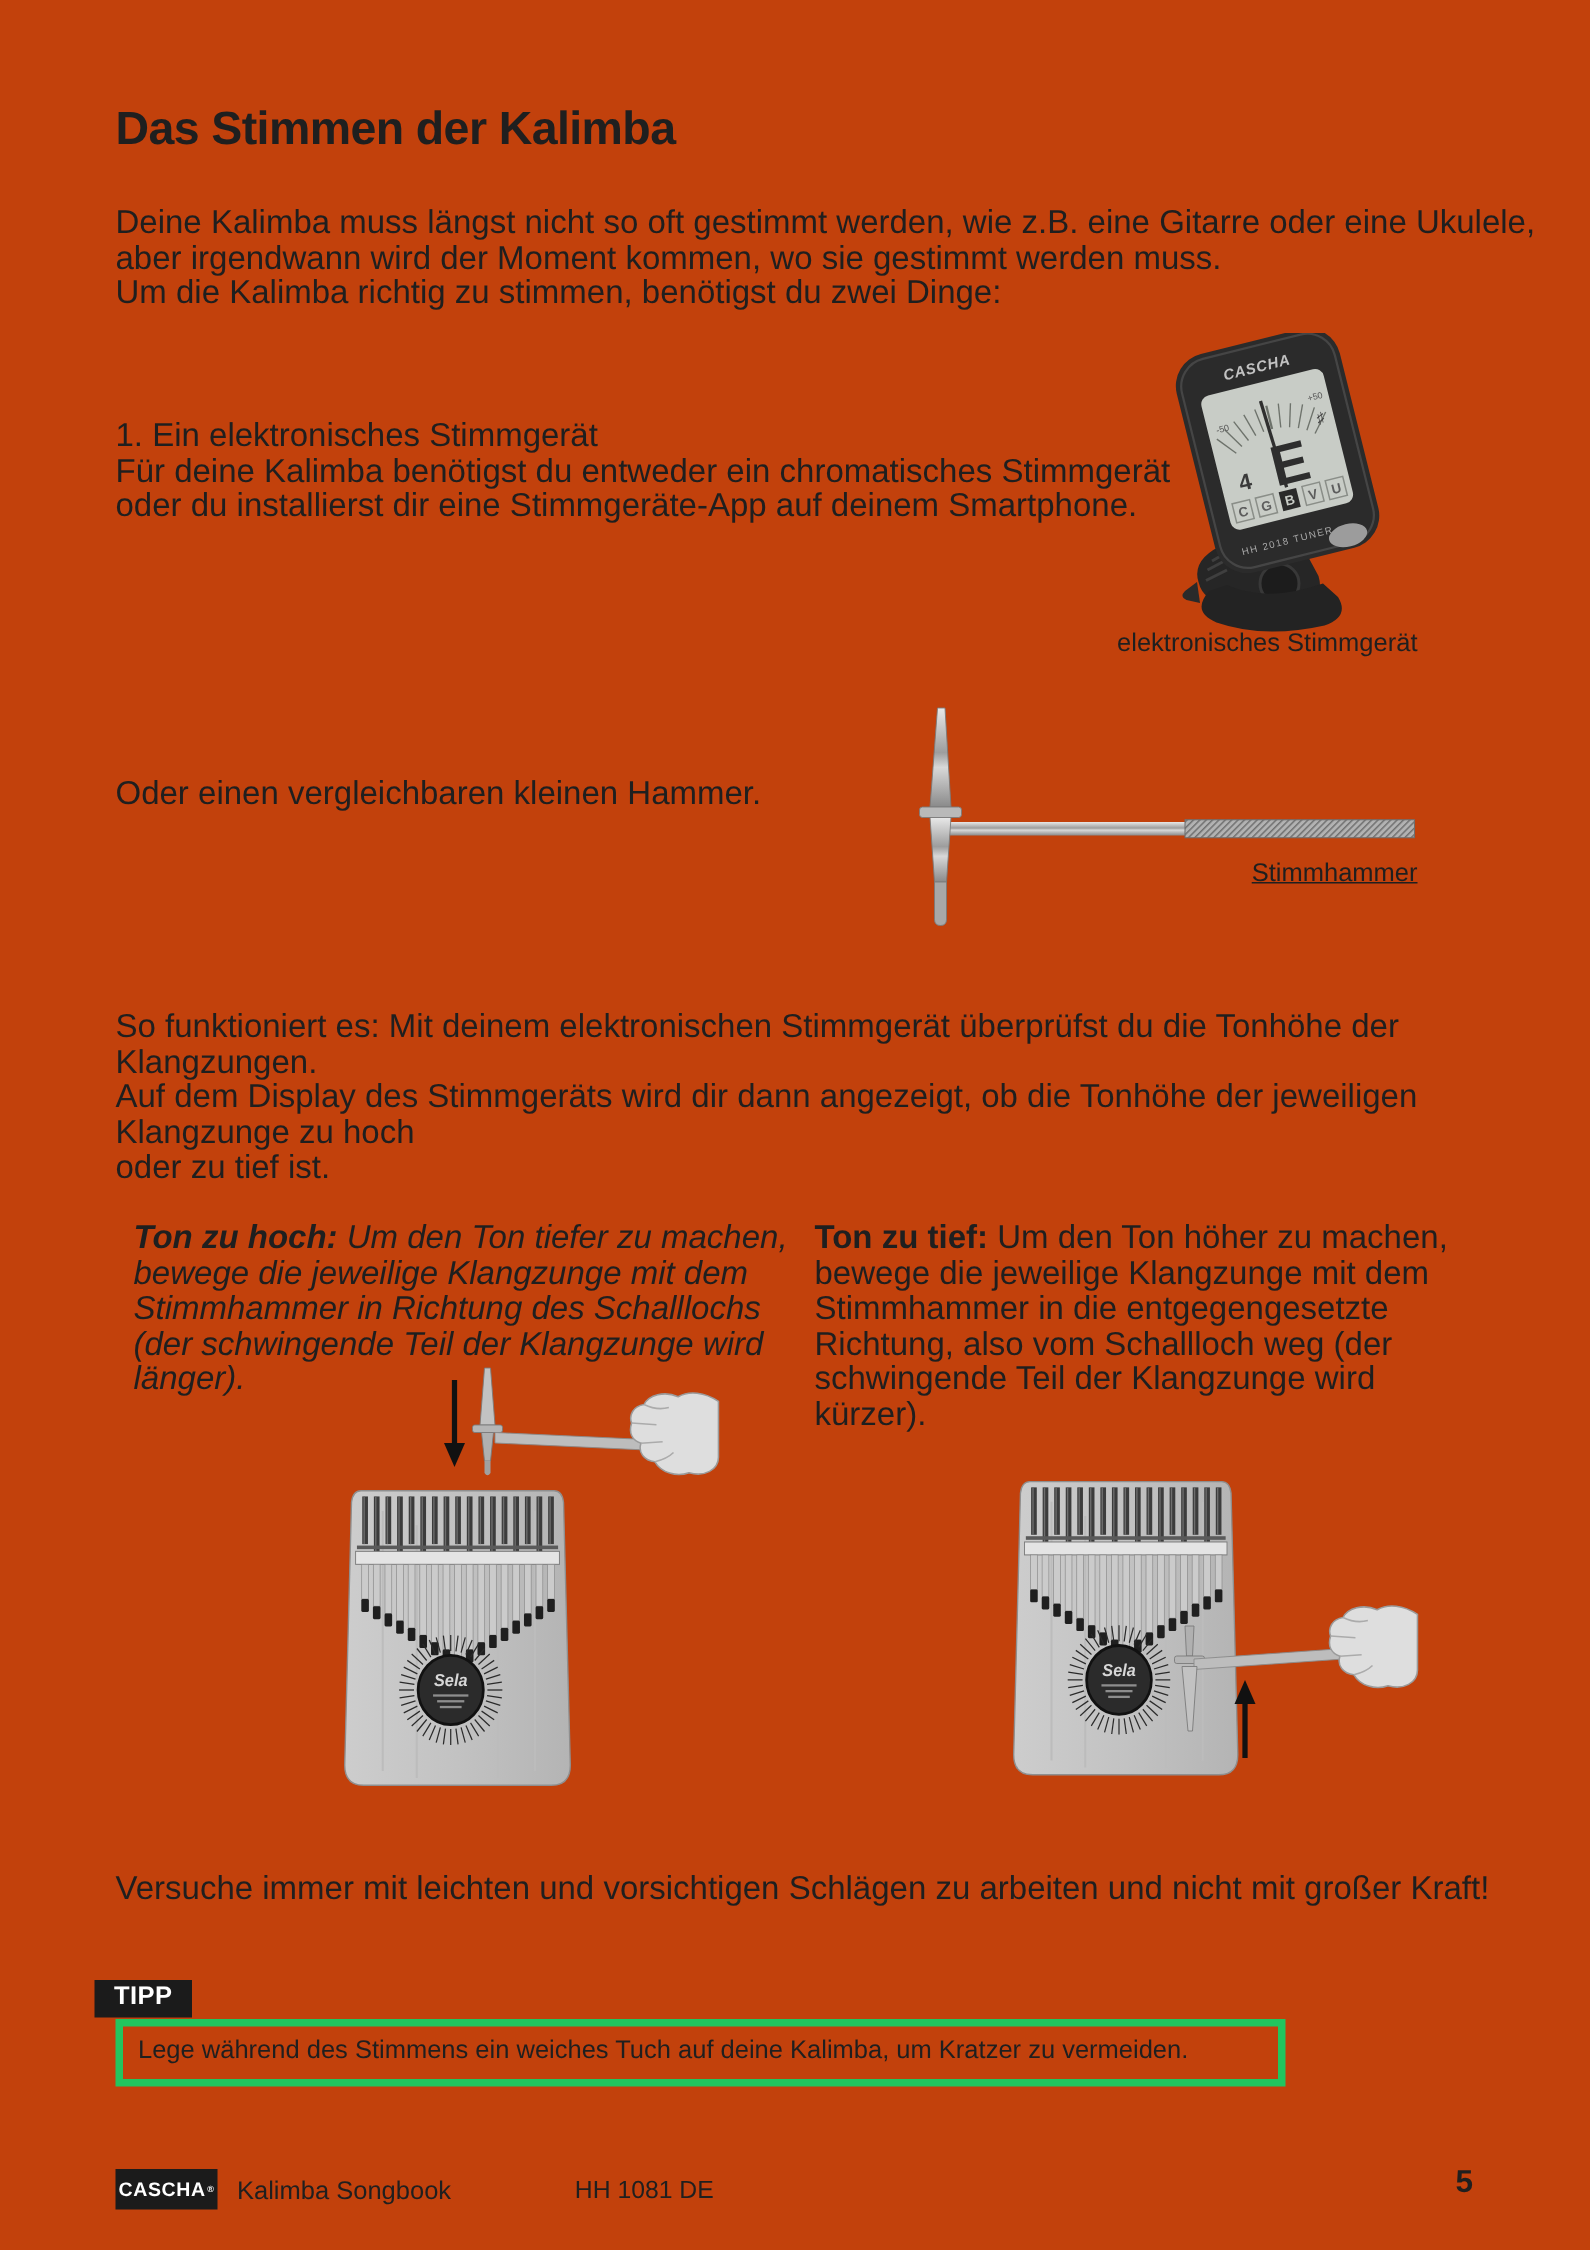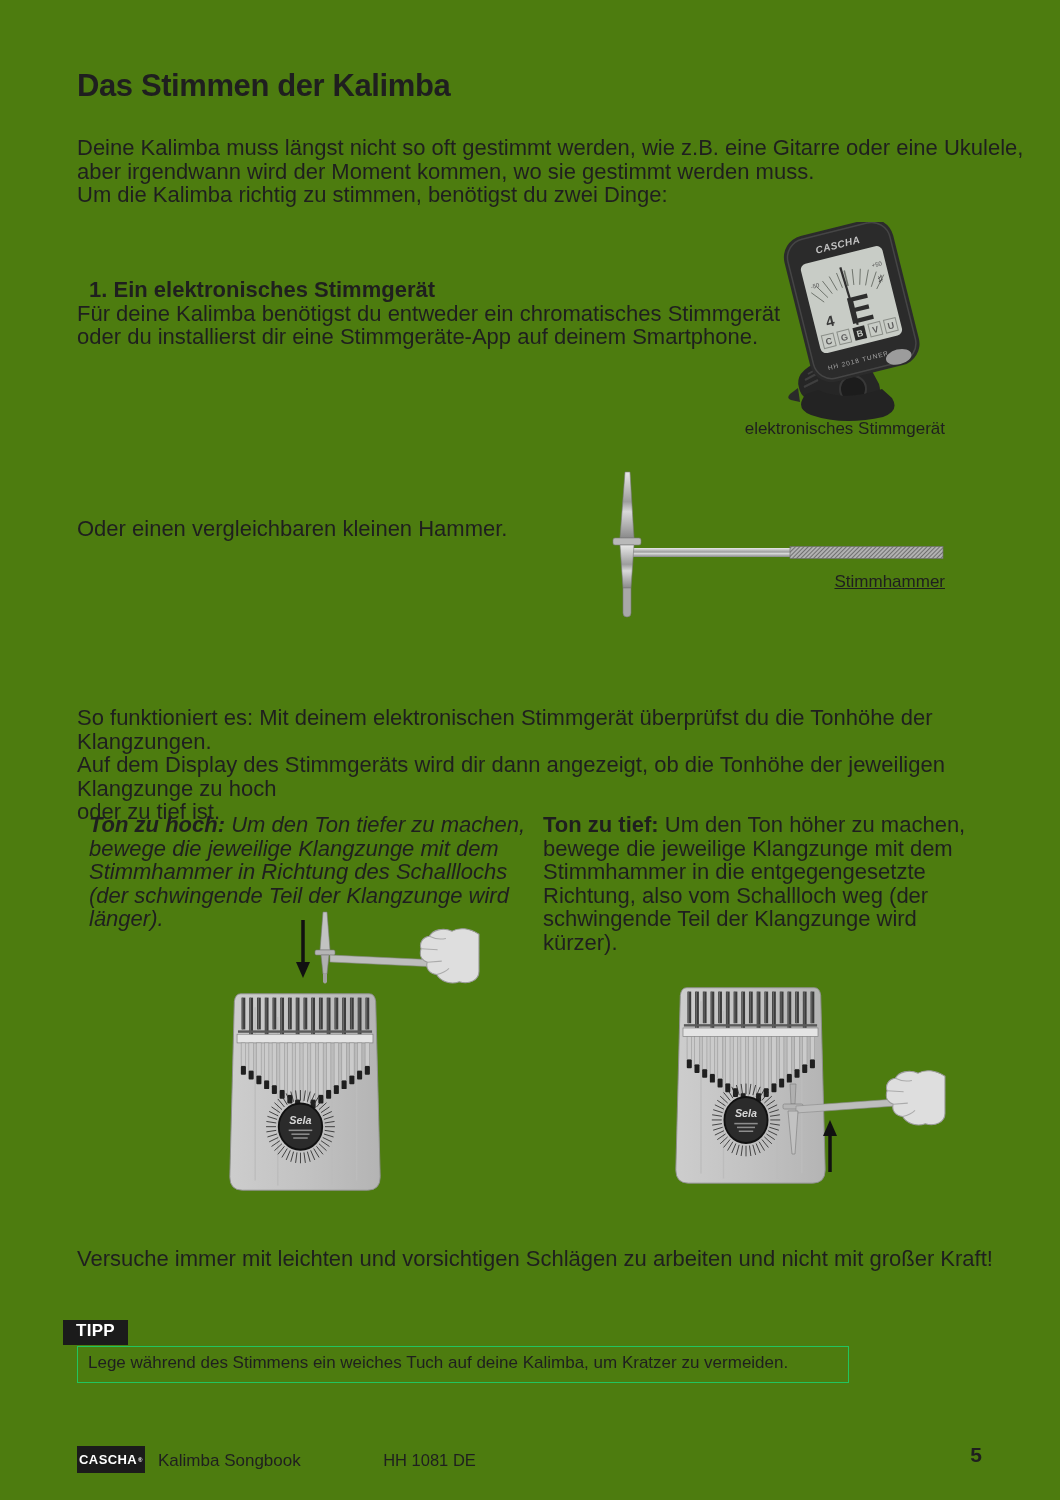--- a/index.html
+++ b/index.html
@@ -1,42 +1,42 @@
 <!DOCTYPE html>
 <html><head>
 <meta charset="utf-8">
 <style>
   html,body{margin:0;padding:0;background:#e9e9e9;}
   .page{
-    position:relative;width:1060px;height:1500px;background:#4d7c0f;
+    position:relative;width:1060px;height:1500px;background:#c2410c;
     font-family:"Liberation Sans",sans-serif;color:#1f1f1f;overflow:hidden;
     margin:0 auto;
   }
   .abs{position:absolute;}
   .title{left:77px;top:68px;font-size:31px;font-weight:bold;letter-spacing:-0.4px;}
   .body-text{font-size:22px;line-height:23.5px;}
   .line{display:block;}
-  .h-bold{font-weight:bold;margin-left:12px;}
+  .h-bold{font-weight:normal;}
   .intro{left:77px;top:136px;}
   .sec1{left:77px;top:278px;}
   .sec2{left:77px;top:517px;}
-  .how{left:77px;top:706px;}
+  .how{left:77px;top:672px;}
   .caption{font-size:17px;text-align:center;margin-left:16px;}
   .cap-tuner{right:115px;top:419px;}
   .cap-hammer{right:115px;top:572px;text-decoration:underline;}
   .col{top:813px;width:447px;}
   .col-left{left:89px;font-style:italic;}
   .col-right{left:543px;}
   .warning{left:77px;top:1247px;}
   .tip-tab{
     left:63px;top:1320px;background:#1b1b1b;color:#ffffff;
     font-size:17px;font-weight:bold;padding:1px 13px 4px 13px;letter-spacing:0.3px;
   }
   .tip-box{
-    left:77px;top:1346px;width:750px;border:1px solid #22c55e;
+    left:77px;top:1346px;width:750px;border:5px solid #22c55e;
     padding:6px 10px 9px 10px;font-size:17px;
   }
   .footer-logo{
     left:77px;top:1446px;width:68px;height:27px;background:#1b1b1b;color:#fff;
     display:flex;align-items:center;justify-content:center;
     font-size:13px;font-weight:bold;letter-spacing:0.4px;
   }
   .footer-logo sup{font-size:6px;margin-left:1px;}
   .footer-book{left:158px;top:1451px;font-size:17px;}
   .footer-code{left:0;top:1451px;width:859px;text-align:center;font-size:16.5px;}

